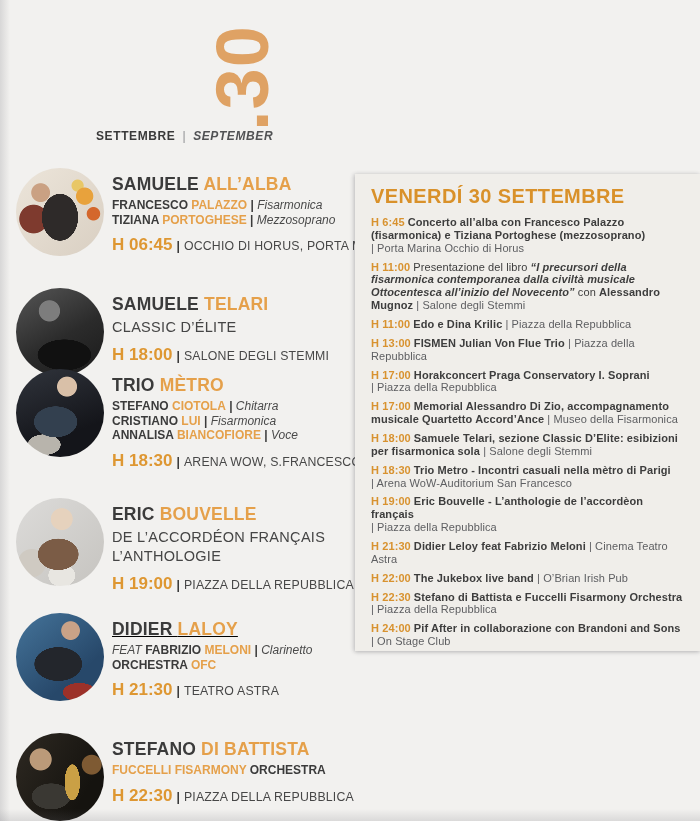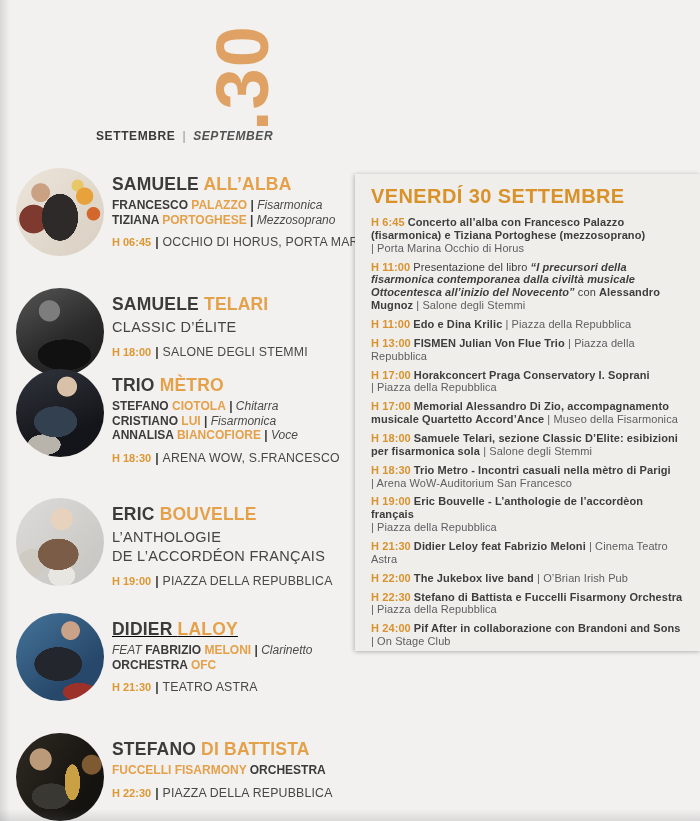--- a/index.html
+++ b/index.html
@@ -28,21 +28,21 @@
 
   
   .events{position:absolute;left:16px;top:165px;width:336px;height:656px;}
   .event-row{position:absolute;left:0;display:flex;gap:8px;align-items:flex-start;}
   .photo{width:88px;height:88px;border-radius:50%;flex:none;}
   .event-info{padding-top:7px;}
   .event-title{font-size:17.5px;line-height:1.08;margin:0 0 4px;letter-spacing:.2px;white-space:nowrap;}
   .event-line{font-size:12px;line-height:1.22;white-space:nowrap;}
   .line-sub{font-size:14.5px;line-height:1.32;letter-spacing:.3px;}
   .event-time-line{margin-top:8px;font-size:12.3px;white-space:nowrap;}
-  .ev-time{color:#de9732;font-weight:700;font-size:11px;}
+  .ev-time{color:#de9732;font-weight:700;font-size:17px;}
   .ev-sep{color:#3b3b3b;font-weight:600;margin:0 4px;}
   .ev-venue{color:#474747;font-weight:500;letter-spacing:.2px;}
 
   .s-db{font-weight:700;color:#3b3b3b;}
   .s-ab{font-weight:700;color:#e5a04a;}
   .s-d{font-weight:600;color:#3b3b3b;}
   .s-i{font-style:italic;font-weight:400;color:#4a4a4a;}
   .s-sub{font-weight:400;color:#454545;}
   .s-b{font-weight:700;color:#3d3d3d;}
   .s-bi{font-weight:700;font-style:italic;color:#3d3d3d;}
@@ -131,22 +131,22 @@
         <div class="event-line"><span class="s-db">STEFANO </span><span class="s-ab">CIOTOLA</span><span class="s-d"> | </span><span class="s-i">Chitarra</span></div>
         <div class="event-line"><span class="s-db">CRISTIANO </span><span class="s-ab">LUI</span><span class="s-d"> | </span><span class="s-i">Fisarmonica</span></div>
         <div class="event-line"><span class="s-db">ANNALISA </span><span class="s-ab">BIANCOFIORE</span><span class="s-d"> | </span><span class="s-i">Voce</span></div>
         <div class="event-time-line"><span class="ev-time">H 18:30</span><span class="ev-sep">|</span><span class="ev-venue">ARENA WOW, S.FRANCESCO</span></div>
       </div>
     </div>
     <div class="event-row" style="top: 333px;">
       <div class="photo p3" title="eric-bouvelle-with-accordion"></div>
       <div class="event-info">
         <h3 class="event-title" style="margin: 0px 0px 4px;"><span class="s-db">ERIC </span><span class="s-ab">BOUVELLE</span></h3>
+        <div class="event-line line-sub"><span class="s-sub">DE L’ACCORDÉON FRANÇAIS</span></div>
         <div class="event-line line-sub"><span class="s-sub">L’ANTHOLOGIE</span></div>
-        <div class="event-line line-sub"><span class="s-sub">DE L’ACCORDÉON FRANÇAIS</span></div>
         <div class="event-time-line"><span class="ev-time">H 19:00</span><span class="ev-sep">|</span><span class="ev-venue">PIAZZA DELLA REPUBBLICA</span></div>
       </div>
     </div>
     <div class="event-row" style="top: 448px;">
       <div class="photo p4" title="didier-laloy-blue-background"></div>
       <div class="event-info">
         <h3 class="event-title" style="margin: 0px 0px 4px; text-decoration: underline;"><span class="s-db">DIDIER </span><span class="s-ab">LALOY</span></h3>
         <div class="event-line"><span class="s-i">FEAT </span><span class="s-db">FABRIZIO </span><span class="s-ab">MELONI</span><span class="s-d"> | </span><span class="s-i">Clarinetto</span></div>
         <div class="event-line"><span class="s-db">ORCHESTRA </span><span class="s-ab">OFC</span></div>
         <div class="event-time-line"><span class="ev-time">H 21:30</span><span class="ev-sep">|</span><span class="ev-venue">TEATRO ASTRA</span></div>

